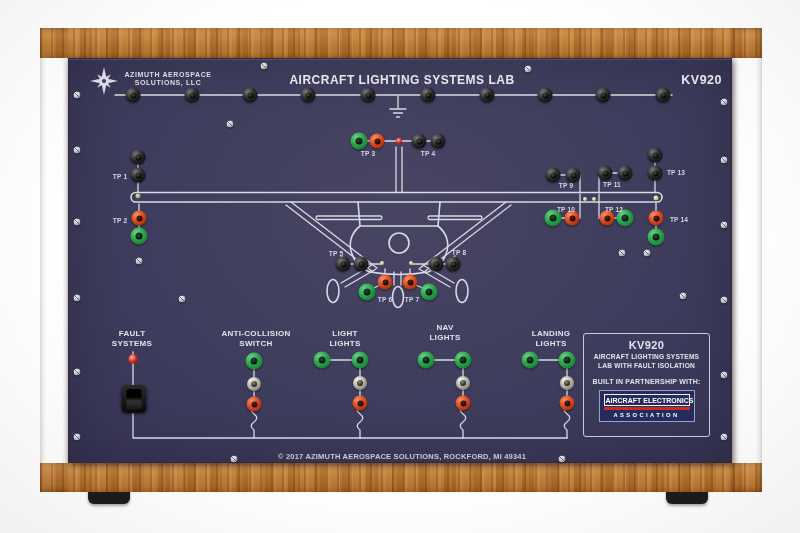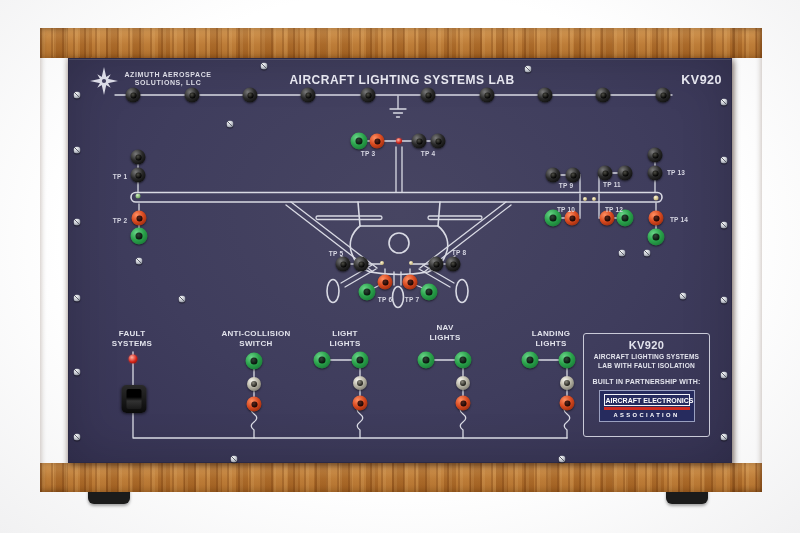--- a/index.html
+++ b/index.html
@@ -184,20 +184,21 @@
       <div>LAB WITH FAULT ISOLATION</div>
     </div>
     <div class="p">BUILT IN PARTNERSHIP WITH:</div>
     <div id="aea">
       <div class="box">AIRCRAFT ELECTRONICS</div>
       <div class="bar"></div>
       <div class="assoc">ASSOCIATION</div>
     </div>
   </div>
 
+  <div class="txt" id="copyright">© 2017 AZIMUTH AEROSPACE SOLUTIONS, ROCKFORD, MI 49341</div>
 <div class="jack black" style="left: 133px; top: 95px;">
       <div class="hole"></div>
     </div>
     <div class="jack black" style="left: 192px; top: 95px;">
       <div class="hole"></div>
     </div>
     <div class="jack black" style="left: 250px; top: 95px;">
       <div class="hole"></div>
     </div>
     <div class="jack black" style="left: 308px; top: 95px;">

